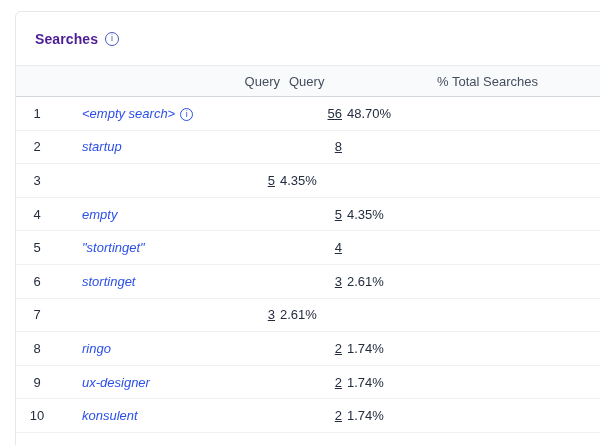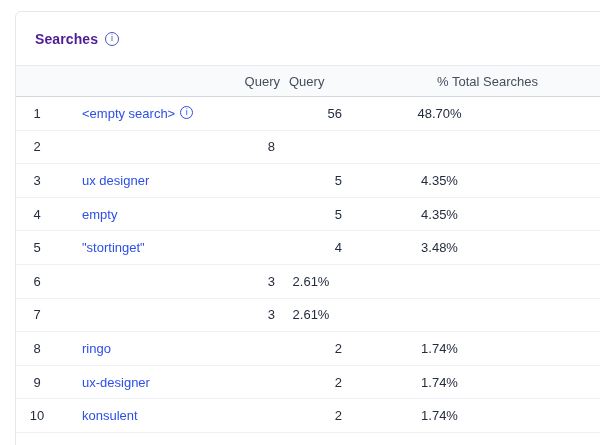--- a/index.html
+++ b/index.html
@@ -73,23 +73,23 @@
   .th.count { padding-left: 9px; }
   .th.pct   { padding-left: 90px; text-align: center; }
   .trow {
     height: 33.6px;
     border-bottom: 1px solid #eff1f4;
     font-size: 13px;
     color: #242d3e;
   }
   .cell { white-space: nowrap; }
   .cell.rank  { text-align: center; padding-right: 9px; }
-  .cell.query { padding-left: 15px; display: flex; align-items: flex-start; }
-  .cell.count { text-align: right; padding-right: 5px; }
-  .cell.pct   { text-align: center; padding-right: 5px; }
+  .cell.query { padding-left: 15px; display: flex; align-items: flex-end; font-style: italic; }
+  .cell.count { text-align: right; padding-right: 5px; text-decoration: underline; }
+  .cell.pct   { text-align: left; padding-right: 5px; }
   a.query-link {
     color: #2b4fe8;
     text-decoration: none;
     cursor: pointer;
   }
 </style>
 </head>
 <body>
 
 <div class="card">
@@ -112,52 +112,54 @@
         <div class="cell query">
           <a class="query-link">&lt;empty search&gt;</a>
           <span class="info-icon row-info"></span>
         </div>
         <div class="cell count">56</div>
         <div class="cell pct">48.70%</div>
         <div class="cell filler"></div>
       </div>
       <div class="grid trow">
         <div class="cell rank">2</div>
+        <div class="cell query">
+          <a class="query-link">startup</a>
+        </div>
         <div class="cell count">8</div>
         <div class="cell filler"></div>
       </div>
       <div class="grid trow">
         <div class="cell rank">3</div>
-        <div class="cell query">
-          <a class="query-link">ux designer</a>
-        </div>
         <div class="cell count">5</div>
         <div class="cell pct">4.35%</div>
         <div class="cell filler"></div>
       </div>
       <div class="grid trow">
         <div class="cell rank">4</div>
         <div class="cell query">
           <a class="query-link">empty</a>
         </div>
         <div class="cell count">5</div>
         <div class="cell pct">4.35%</div>
         <div class="cell filler"></div>
       </div>
       <div class="grid trow">
         <div class="cell rank">5</div>
         <div class="cell query">
           <a class="query-link">"stortinget"</a>
         </div>
         <div class="cell count">4</div>
-        <div class="cell pct">3.48%</div>
         <div class="cell filler"></div>
       </div>
       <div class="grid trow">
         <div class="cell rank">6</div>
+        <div class="cell query">
+          <a class="query-link">stortinget</a>
+        </div>
         <div class="cell count">3</div>
         <div class="cell pct">2.61%</div>
         <div class="cell filler"></div>
       </div>
       <div class="grid trow">
         <div class="cell rank">7</div>
         <div class="cell count">3</div>
         <div class="cell pct">2.61%</div>
         <div class="cell filler"></div>
       </div>

